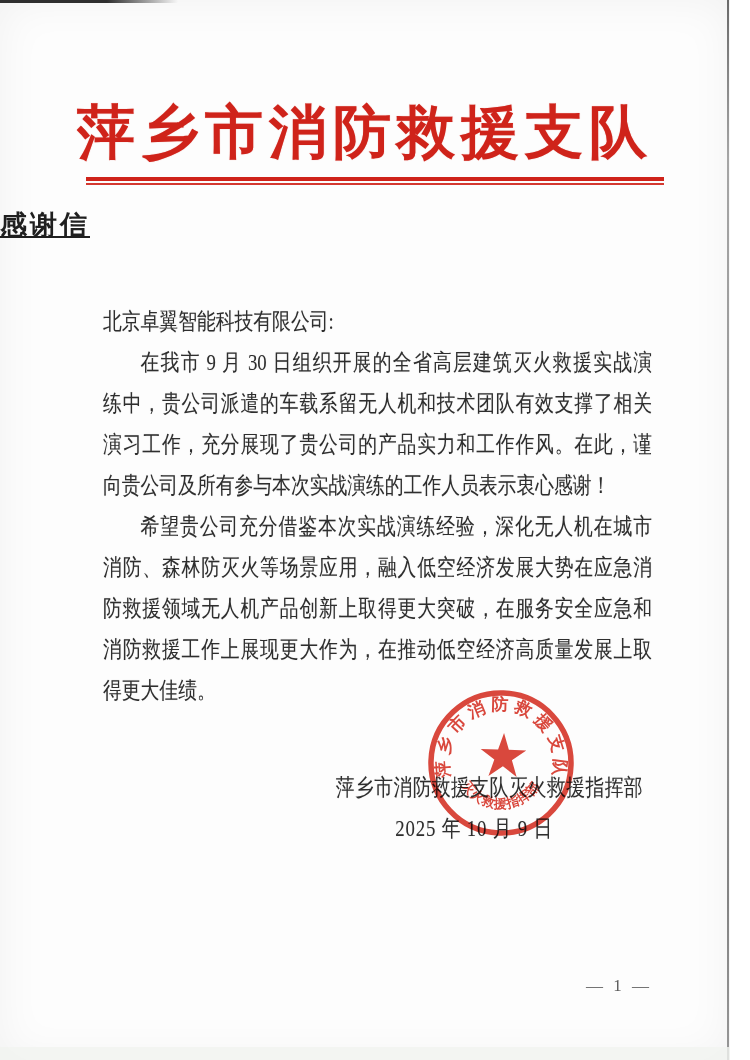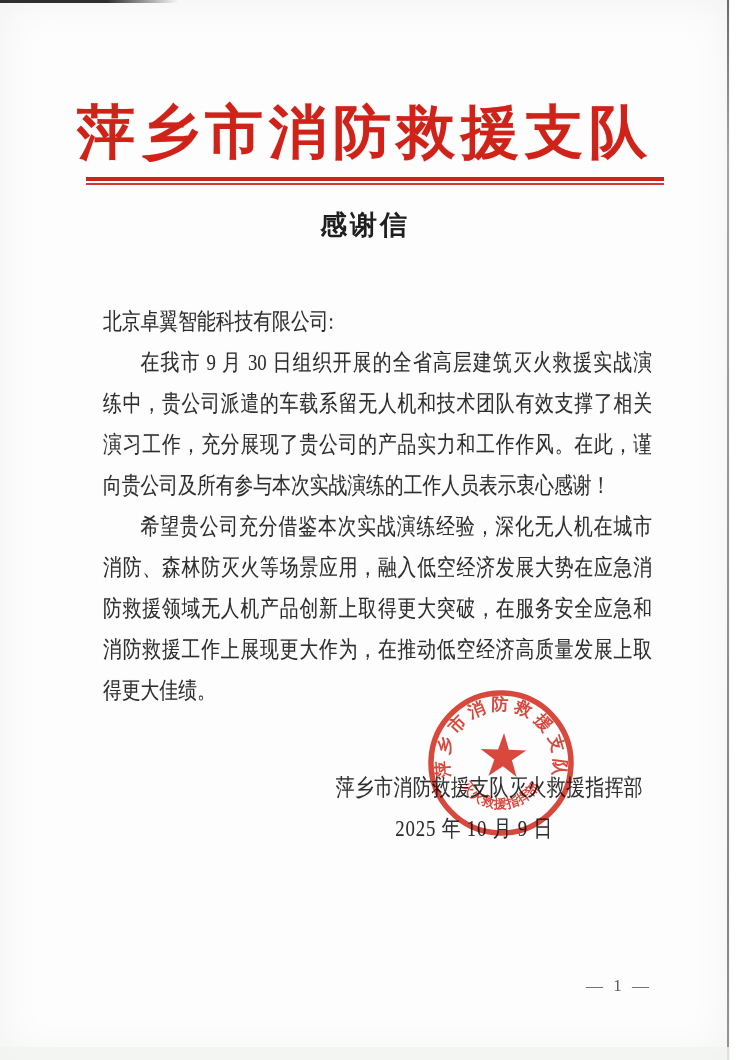--- a/index.html
+++ b/index.html
@@ -38,23 +38,24 @@
     letter-spacing:6px;
     color:var(--red);
     text-shadow:0 0 1px rgba(207,35,26,.45);
     white-space:nowrap;
   }
   .rule{position:absolute;top:177px;left:86px;width:578px;}
   .rule .thick{height:4px;background:var(--red);}
   .rule .thin{height:2px;background:var(--red);margin-top:2px;opacity:.9;}
   .letter-title{
     position:absolute;top:207px;left:0;width:100%;
-    text-align:center;
+    text-align:left;
     font-size:27px;font-weight:700;letter-spacing:3px;
     color:#1f1f1f;
+    text-decoration:underline;
   }
   
   .body-text{
     position:absolute;top:301px;left:103px;width:672px;
     transform:scaleX(0.817);transform-origin:left top;
     font-size:23px;line-height:41px;
     color:var(--text);
     text-shadow:0 0 1px rgba(60,60,60,.25);
   }
   .line{height:41px;white-space:nowrap;}

